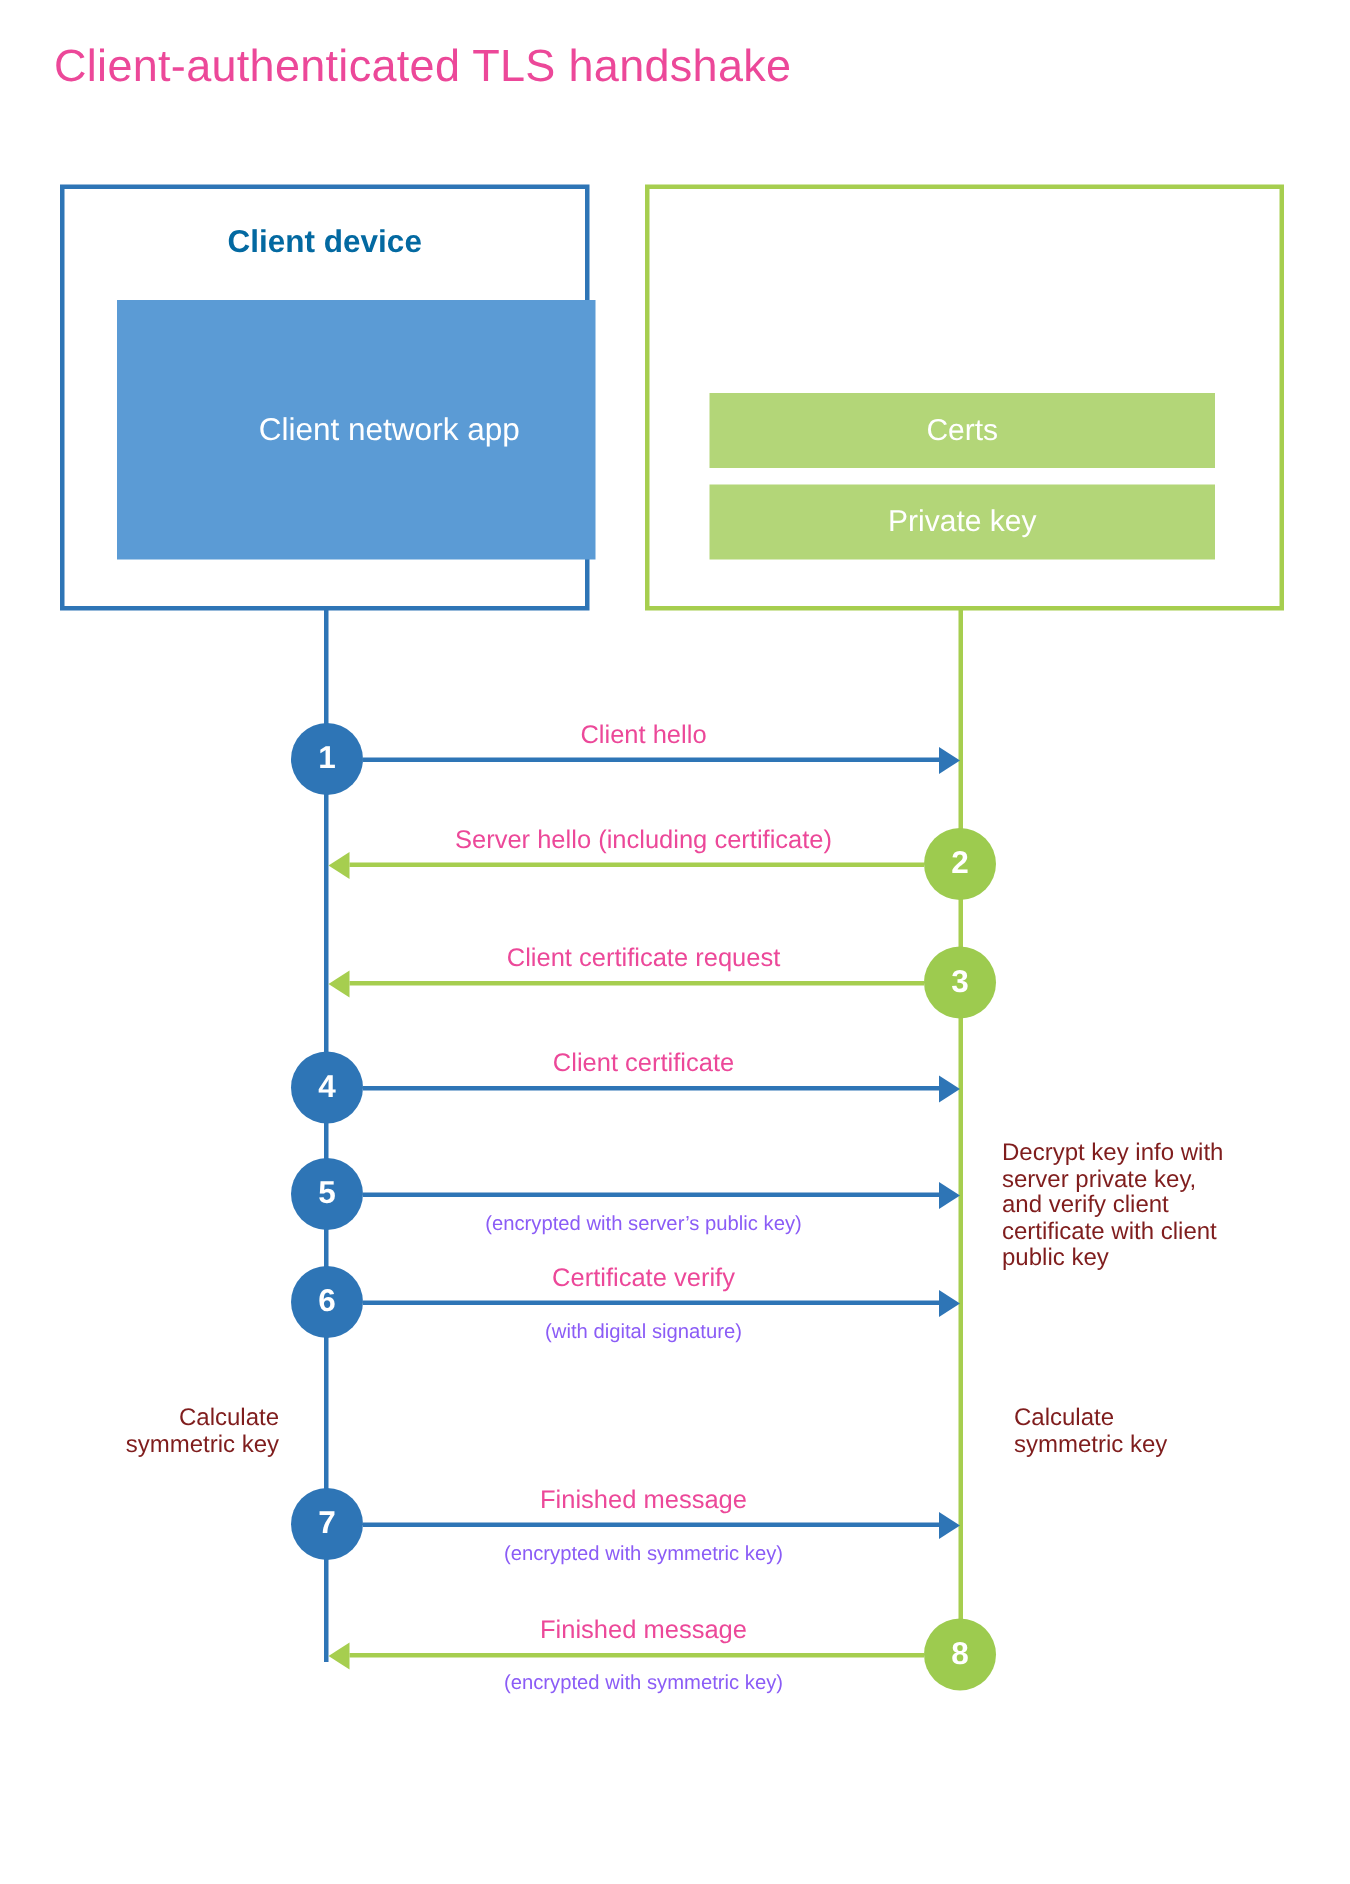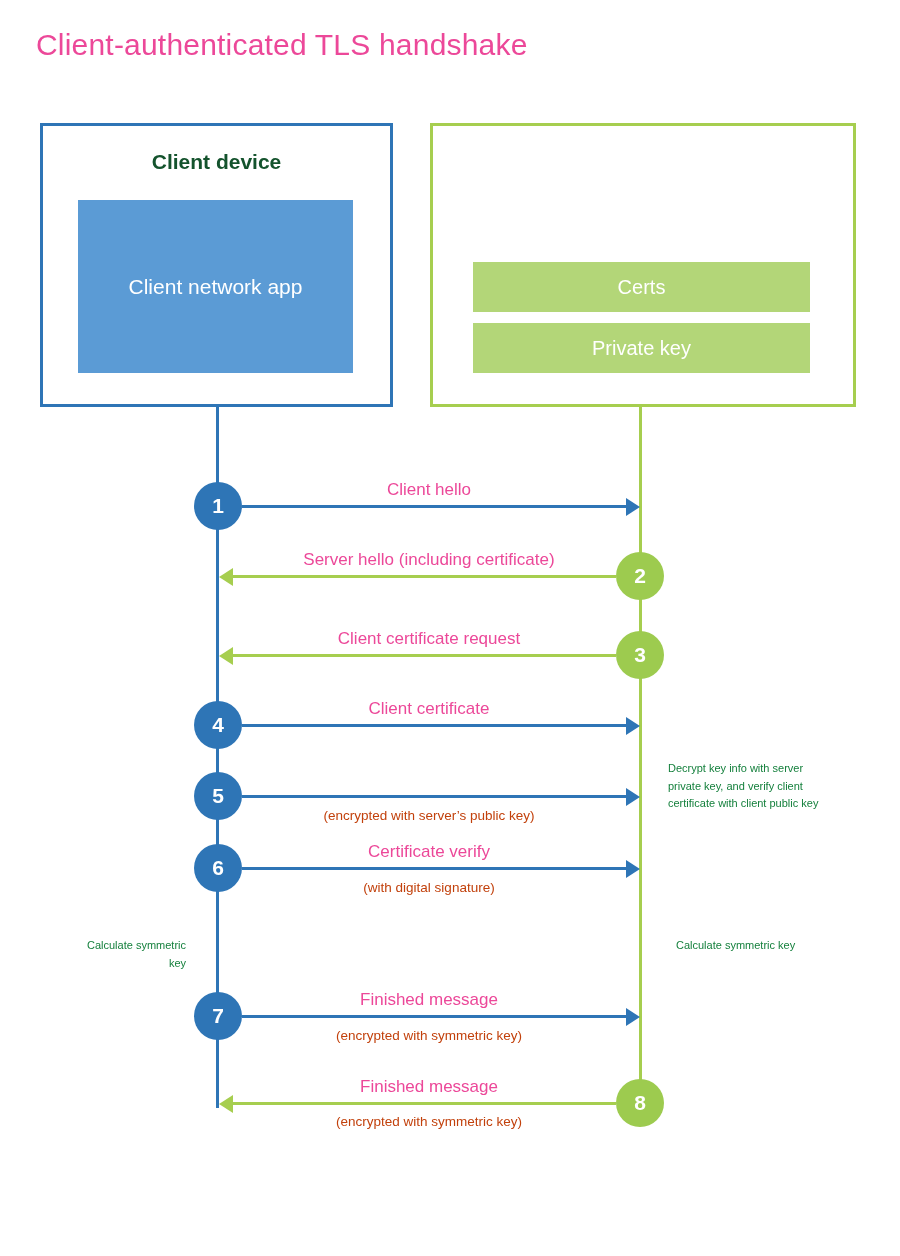--- a/index.html
+++ b/index.html
@@ -13,26 +13,26 @@
     font-size:30px; font-weight:300; color:#ec4899; letter-spacing:0.2px;
   }
   
   .actor {
     position:absolute; top:123px; height:284px; box-sizing:border-box; background:#fff;
   }
   .actor.client { left:40px;  width:353px; border:3px solid #2E75B6; }
   .actor.server { left:430px; width:426px; border:3px solid #A6CE4F; }
   .actor-title {
     position:absolute; left:0; right:0; top:24px; text-align:center;
-    font-size:21px; font-weight:bold; color:#14532d;
+    font-size:21px; font-weight:bold; color:#0369a1;
   }
   .app-box {
     position:absolute; left:35px; top:74px; width:275px; height:173px;
     background:#5B9BD5; display:flex; align-items:center; justify-content:center;
-    color:#ffffff; font-size:21px; text-align:center;
+    color:#ffffff; font-size:21px; text-align:center;padding-left:44px;
   }
   .app-box span { max-width:190px; line-height:28px; }
   .module-bar {
     position:absolute; left:40px; width:337px; height:50px;
     background:#B3D678; display:flex; align-items:center; justify-content:center;
     color:#ffffff; font-size:20px;
   }
   
   .lifeline { position:absolute; width:3px; }
   .lifeline.blue  { left:216px; top:406px; height:702px; background:#2E75B6; }
@@ -54,23 +54,23 @@
   }
   .arrow.to-client { left:233px; width:383px; background:#A6CE4F; }
   .arrow.to-client::before {
     content:""; position:absolute; left:-14px; top:-7.5px;
     border-right:14px solid #A6CE4F; border-top:9px solid transparent; border-bottom:9px solid transparent;
   }
   
   .msg  { position:absolute; left:229px; width:400px; text-align:center;
           font-size:17px; color:#ec4899; }
   .sub  { position:absolute; left:229px; width:400px; text-align:center;
-          font-size:13.5px; color:#c2410c; }
+          font-size:13.5px; color:#8b5cf6; }
   
-  .note { position:absolute; font-size:11px; line-height:17.5px; color:#15803d; }
+  .note { position:absolute; font-size:16px; line-height:17.5px; color:#7f1d1d; }
   .note.decrypt   { left:668px; top:760px; width:158px; }
   .note.calc-left { left:76px;  top:937px; width:110px; text-align:right; }
   .note.calc-right{ left:676px; top:937px; width:120px; text-align:left; }
 </style>
 </head>
 <body>
 
 <div id="canvas">
 
   <div class="title">Client-authenticated TLS handshake</div>

